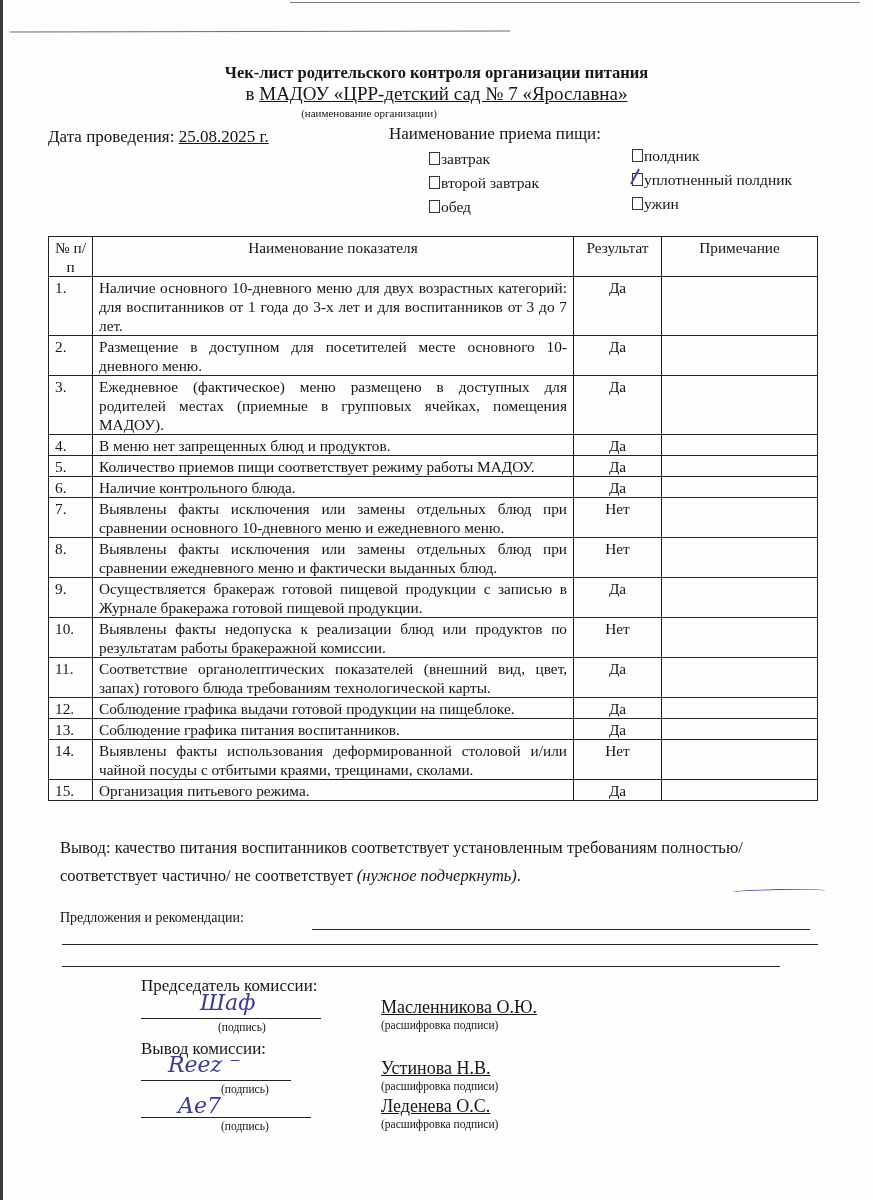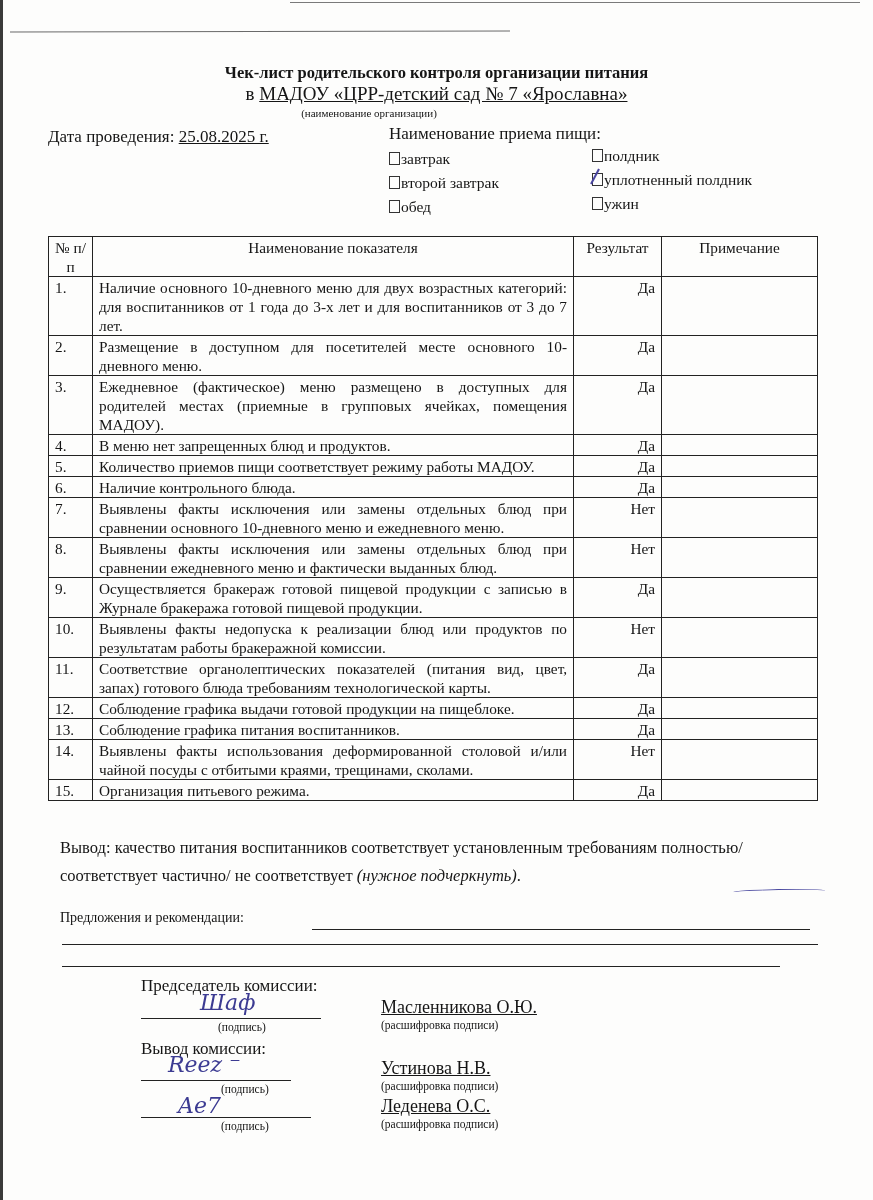--- a/index.html
+++ b/index.html
@@ -10,38 +10,38 @@
     .edge-left { position: absolute; left: 0; top: 0; width: 3px; height: 1200px; background: #3a3a3a; }
     .rule-top { position: absolute; left: 10px; top: 31px; width: 500px; height: 1px; background: #6a6a6a; transform: rotate(-0.12deg); }
     .rule-top2 { position: absolute; left: 290px; top: 2px; width: 570px; height: 1px; background: #7a7a7a; }
     .title { position: absolute; left: 0; width: 873px; text-align: center; top: 63px; font-weight: bold; font-size: 16.5px; }
     .org { position: absolute; left: 0; width: 873px; text-align: center; top: 83px; font-size: 19px; }
     .org .u { text-decoration: underline; }
     .org-caption { position: absolute; left: 0; width: 738px; text-align: center; top: 107px; font-size: 11px; }
     .date-line { position: absolute; left: 48px; top: 127px; font-size: 17px; }
     .date-line .u { text-decoration: underline; }
     .meal-title { position: absolute; left: 389px; top: 124px; font-size: 17px; }
-    .opt { position: absolute; font-size: 15.5px; white-space: nowrap; }
+    .opt { position: absolute; font-size: 15.5px; white-space: nowrap; margin-left: 40px; }
     .box { display: inline-block; width: 9px; height: 11px; border: 1px solid #333; margin-right: 1px; vertical-align: -1px; position: relative; }
     .box.checked::after {
       content: ""; position: absolute; left: 1px; top: -6px; width: 2px; height: 17px;
       background: #4a46a0; transform: rotate(28deg);
     }
     table.checklist {
       position: absolute; left: 48px; top: 236px; width: 770px; border-collapse: collapse;
       font-size: 15.3px; line-height: 19px;
     }
     table.checklist td, table.checklist th { border: 1px solid #222; vertical-align: top; padding: 1px 6px 0 6px; font-weight: normal; }
     th.c-num { width: 31px; text-align: center; padding: 4px 2px 0 2px; }
     th.c-name { text-align: center; padding-top: 5px; }
     th.c-res { width: 75px; text-align: center; padding: 2px 2px; }
     th.c-note { width: 143px; text-align: center; padding-top: 0; }
     td.num { padding-left: 5px; padding-right: 2px; }
     td.name { text-align: justify; padding-left: 5px; padding-right: 5px; }
-    td.res { text-align: right; padding-top: 0; }
+    td.res { text-align: center; padding-top: 0; }
     .conclusion { position: absolute; left: 60px; top: 834px; width: 770px; font-size: 16.5px; line-height: 28px; }
     .conclusion .hint { font-style: italic; }
     .ink-underline { position: absolute; left: 733px; top: 889px; width: 92px; height: 4px; border-top: 1.5px solid #4b4aa0; border-radius: 50% 50% 0 0; transform: rotate(-1deg); }
     .recs { position: absolute; left: 60px; top: 910px; font-size: 14px; }
     .line { position: absolute; height: 1px; background: #222; }
     .sig-label { position: absolute; font-size: 17px; }
     .sig-cap { position: absolute; font-size: 11.5px; }
     .sig-name { position: absolute; font-size: 18px; text-decoration: underline; }
     .scribble { position: absolute; color: #3c3b92; font-family: "DejaVu Serif", serif; font-style: italic; font-size: 22px; }
   </style>
@@ -148,21 +148,21 @@
         <td class="note"></td>
       </tr>
       <tr>
         <td class="num">10.</td>
         <td class="name">Выявлены факты недопуска к реализации блюд или продуктов по результатам работы бракеражной комиссии.</td>
         <td class="res">Нет</td>
         <td class="note"></td>
       </tr>
       <tr>
         <td class="num">11.</td>
-        <td class="name">Соответствие органолептических показателей (питания вид, цвет, запах) готового блюда требованиям технологической карты.</td>
+        <td class="name">Соответствие органолептических показателей (внешний вид, цвет, запах) готового блюда требованиям технологической карты.</td>
         <td class="res">Да</td>
         <td class="note"></td>
       </tr>
       <tr>
         <td class="num">12.</td>
         <td class="name">Соблюдение графика выдачи готовой продукции на пищеблоке.</td>
         <td class="res">Да</td>
         <td class="note"></td>
       </tr>
       <tr>

